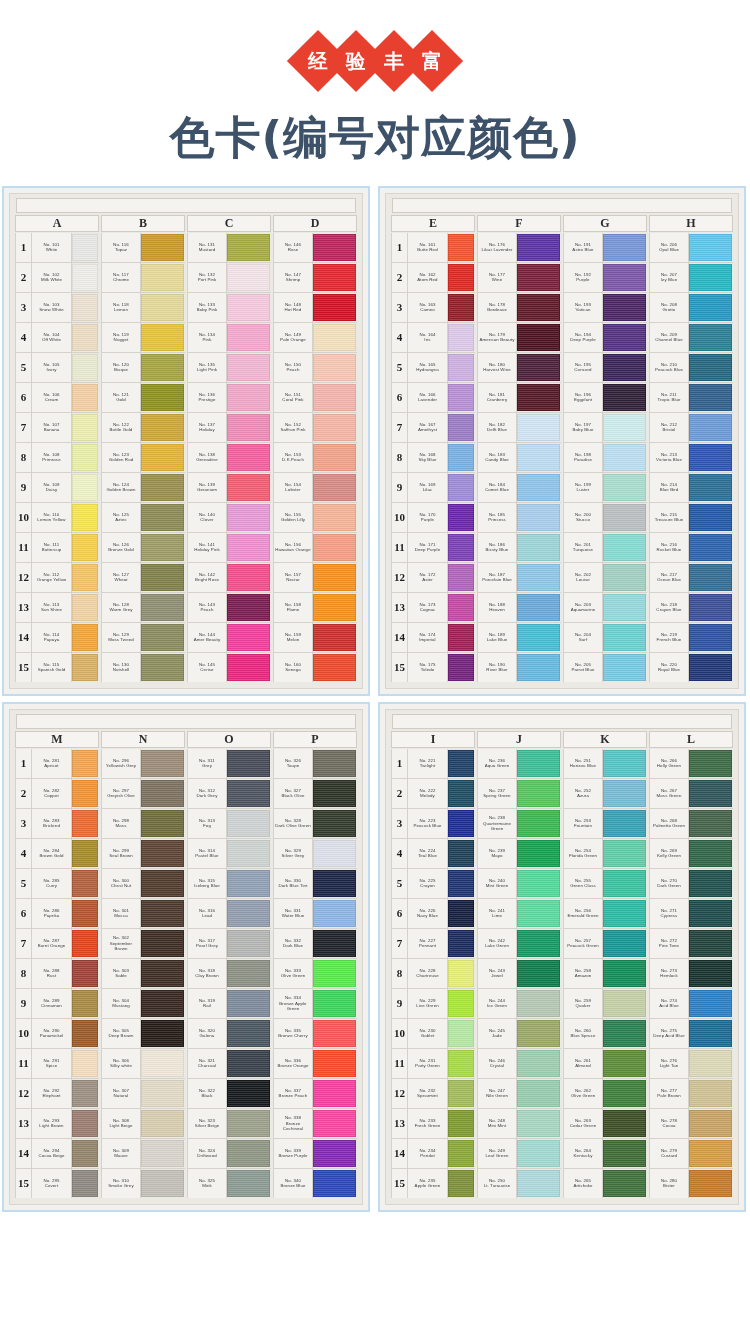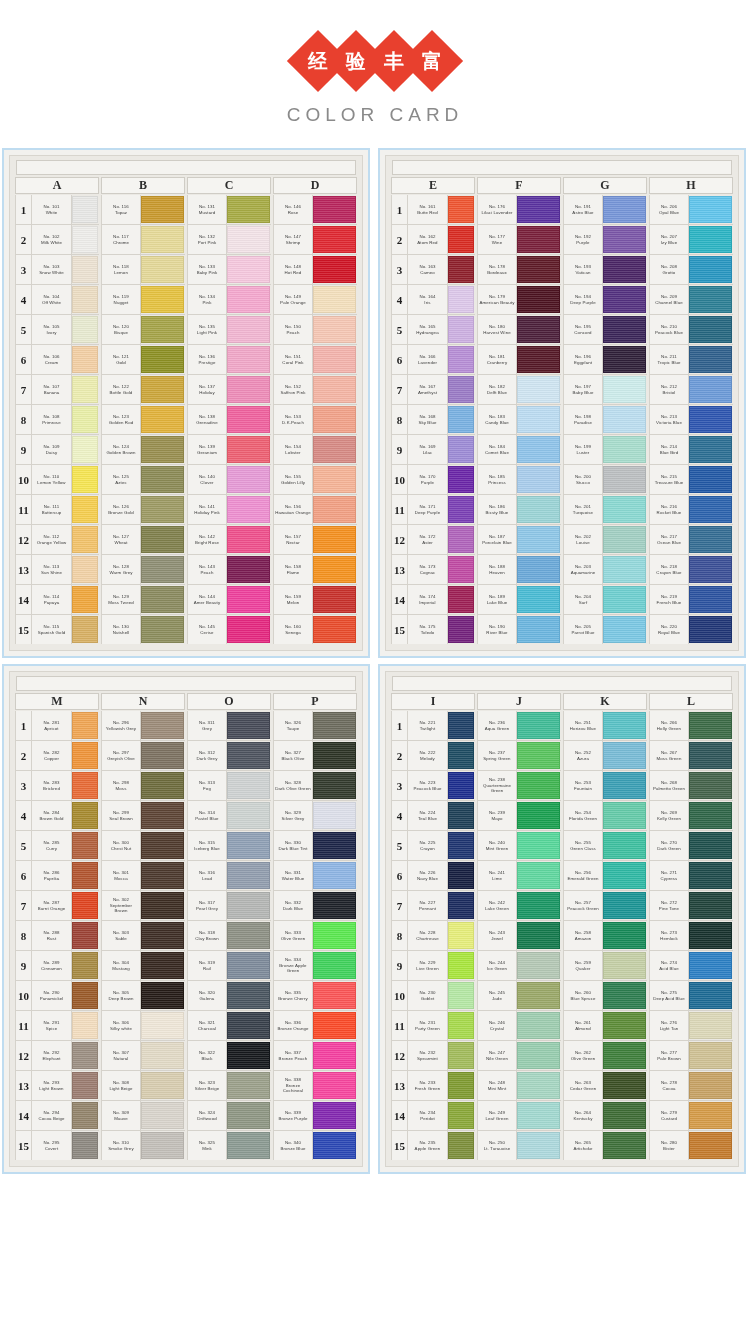--- a/index.html
+++ b/index.html
@@ -165,21 +165,21 @@
     <div class="diamond">
       <span>验</span>
     </div>
     <div class="diamond">
       <span>丰</span>
     </div>
     <div class="diamond">
       <span>富</span>
     </div>
   </div>
-  <div class="sub-title">COLOR CARD</div>
+  <div class="main-title">色卡(编号对应颜色)</div>
 </div>
 
 <div class="panels" id="panels">
     <div class="panel">
       <div class="panel-inner">
         <div class="panel-topbar"></div>
         <div class="cols">
           <div class="colgroup">
             <div class="col-head">A</div>
             <div class="rows">

